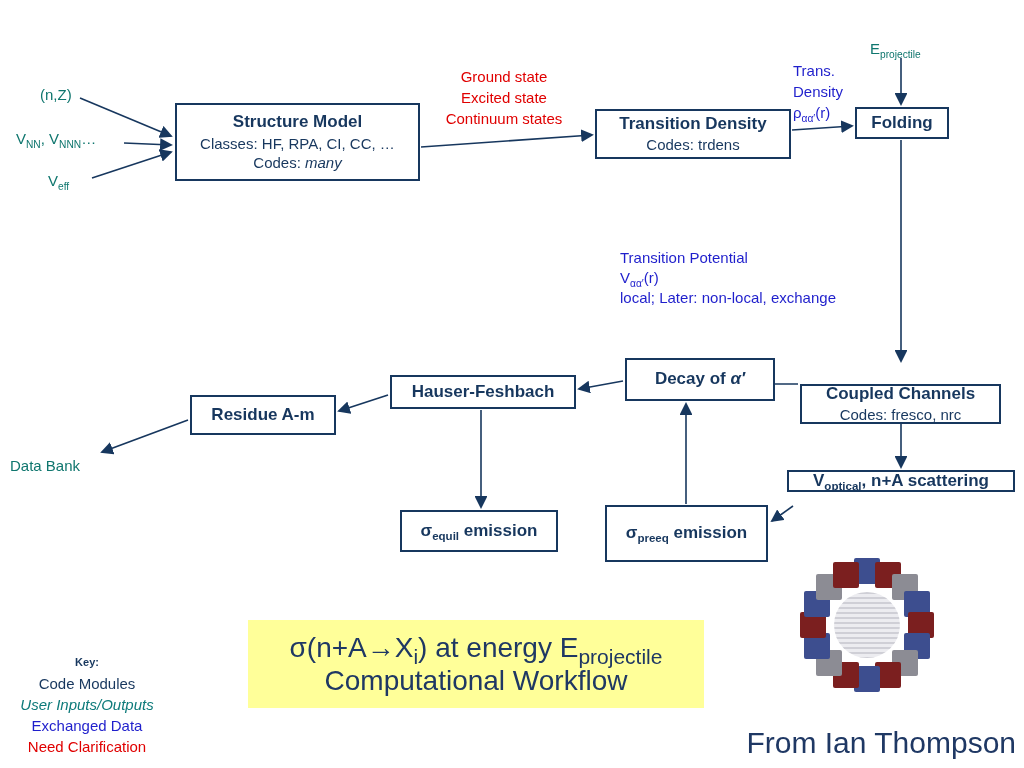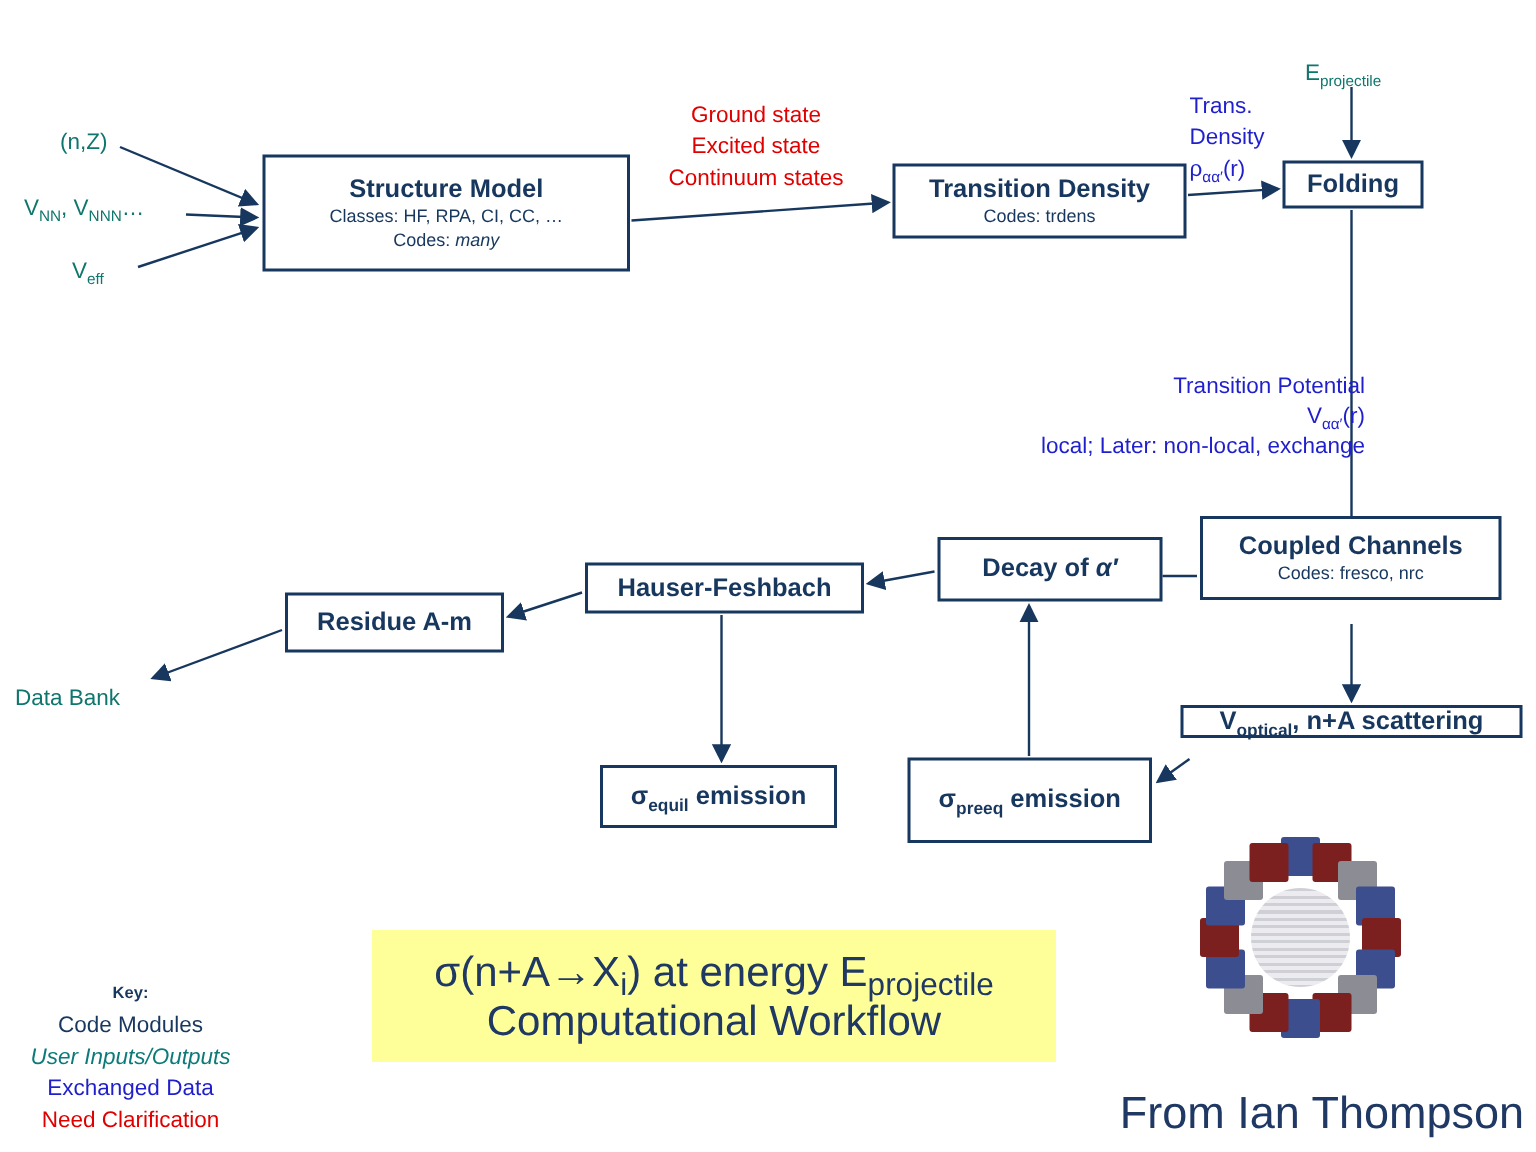--- a/index.html
+++ b/index.html
@@ -6,27 +6,27 @@
   html,body { background:#ffffff; }
   body { font-family:"Liberation Sans", sans-serif; }
   #stage { position:relative; width:1024px; height:768px; background:#ffffff; overflow:hidden; }
 
   #arrow-layer { position:absolute; left:0; top:0; width:1024px; height:768px; z-index:1; }
 
   .box { position:absolute; z-index:2; background:#ffffff; border:2px solid #17375E;
          color:#17375E; display:flex; flex-direction:column; align-items:center;
          justify-content:center; text-align:center; line-height:1.3; }
   .box .title { font-weight:bold; font-size:17px; white-space:nowrap; }
-  .box .sub-line { font-size:12px; white-space:nowrap; }
+  .box .sub-line { font-size:15px; white-space:nowrap; }
 
   .label { position:absolute; z-index:2; font-size:15px; line-height:21px; white-space:nowrap; }
   .teal { color:#0f766e; }
   .blue { color:#1F1FCC; }
   .red  { color:#E00000; text-align:center; }
-  .center { text-align:right; }
+  .center { text-align:left; }
 
   sub { font-size:0.68em; line-height:0; }
   i { font-style:italic; }
 
   #banner { position:absolute; left:248px; top:620px; width:456px; height:88px; z-index:2;
             background:#FFFF99; color:#1F3864; display:flex; flex-direction:column;
             align-items:center; justify-content:center; font-size:28px; line-height:33px; }
   #banner sub { font-size:0.75em; }
 
   #key-block { position:absolute; left:6px; top:652px; width:162px; z-index:2;
@@ -108,21 +108,21 @@
 
   <div class="box" style="left:595px;top:109px;width:196px;height:50px">
     <div class="title">Transition Density</div>
     <div class="sub-line">Codes: trdens</div>
   </div>
 
   <div class="box" style="left:855px;top:107px;width:94px;height:32px">
     <div class="title">Folding</div>
   </div>
 
-  <div class="box" style="left:800px;top:344px;width:201px;height:56px">
+  <div class="box" style="left:800px;top:384px;width:201px;height:40px">
     <div class="title">Coupled Channels</div>
     <div class="sub-line">Codes: fresco, nrc</div>
   </div>
 
   <div class="box" style="left:625px;top:358px;width:150px;height:43px">
     <div class="title"><span>Decay of </span><i>α′</i></div>
   </div>
 
   <div class="box" style="left:390px;top:375px;width:186px;height:34px">
     <div class="title">Hauser-Feshbach</div>

